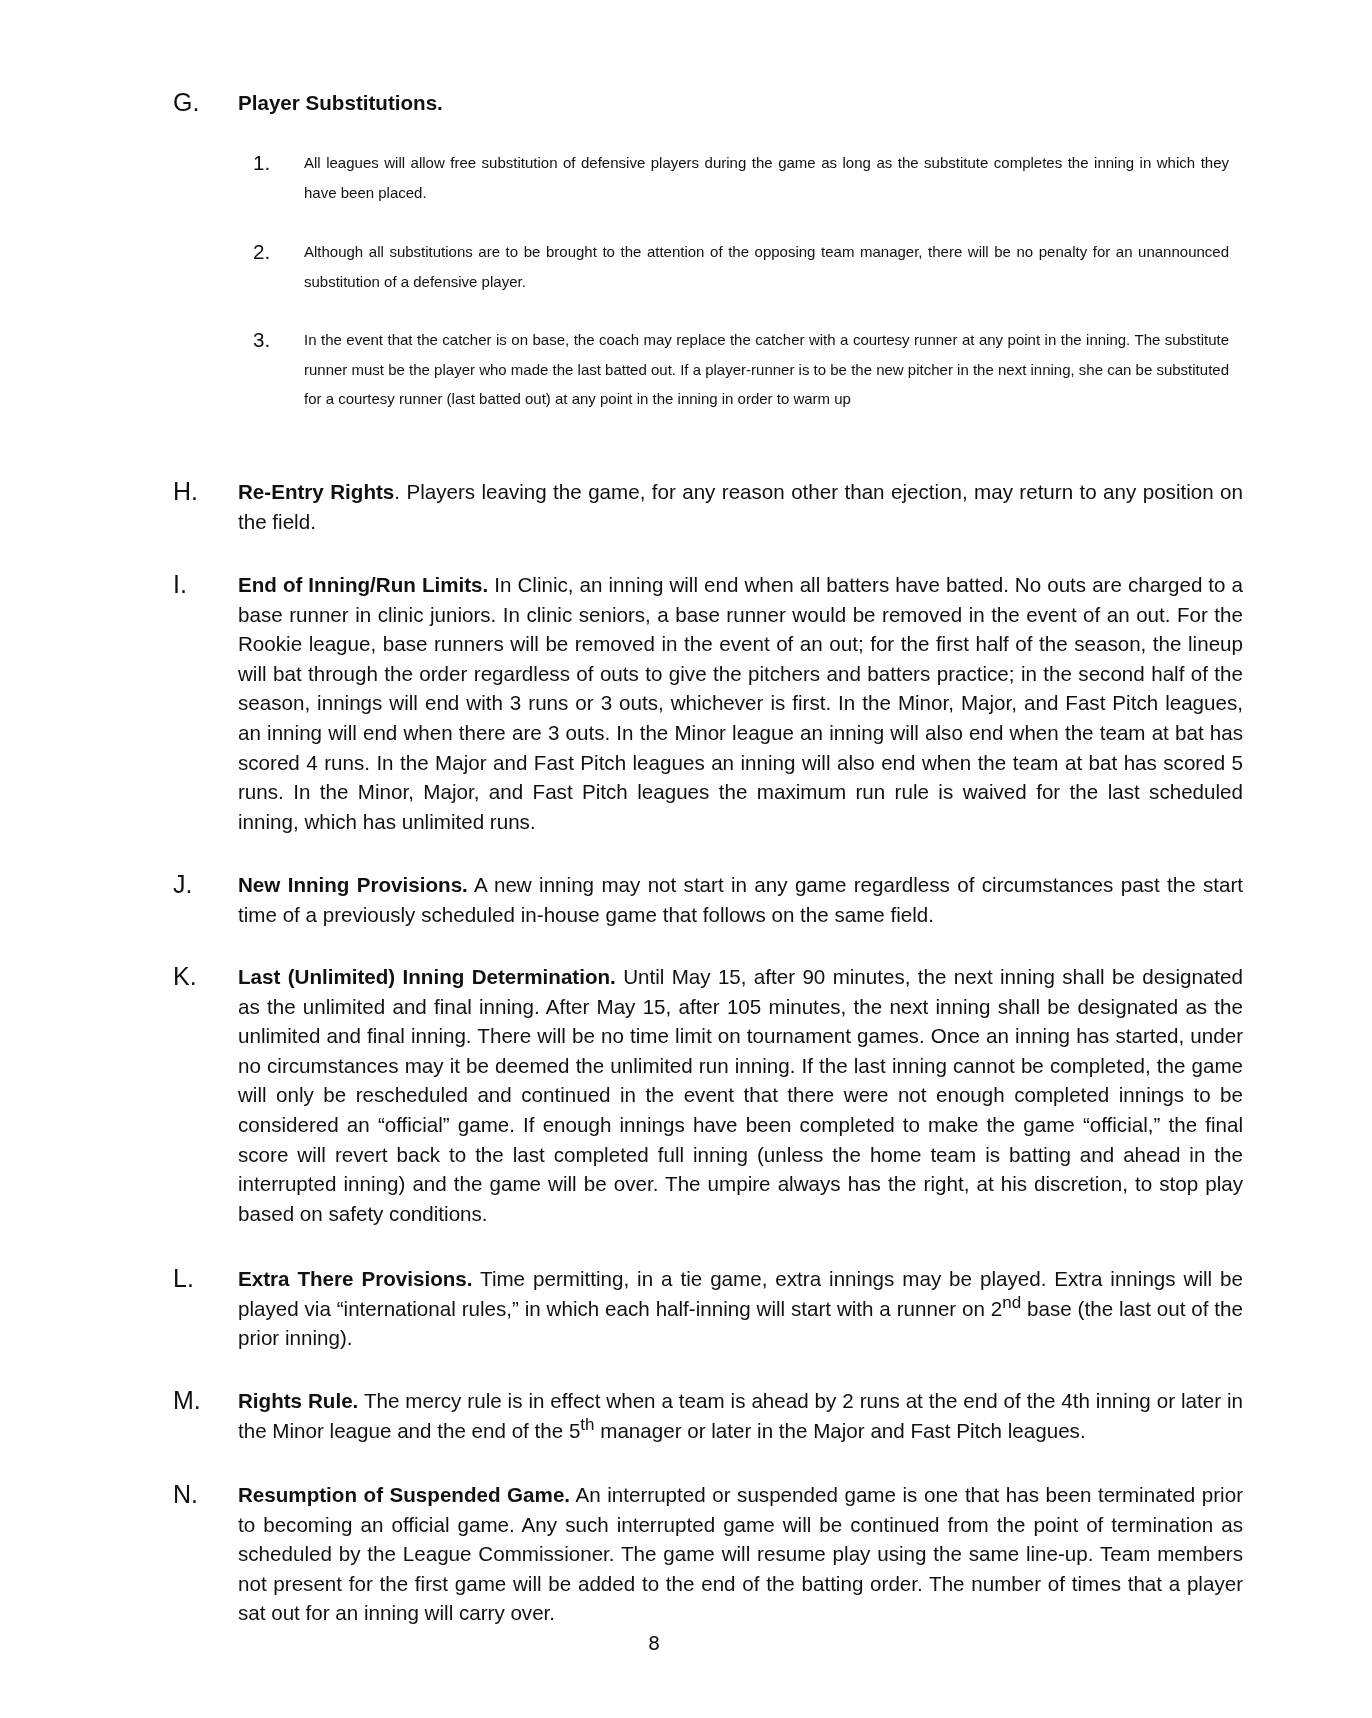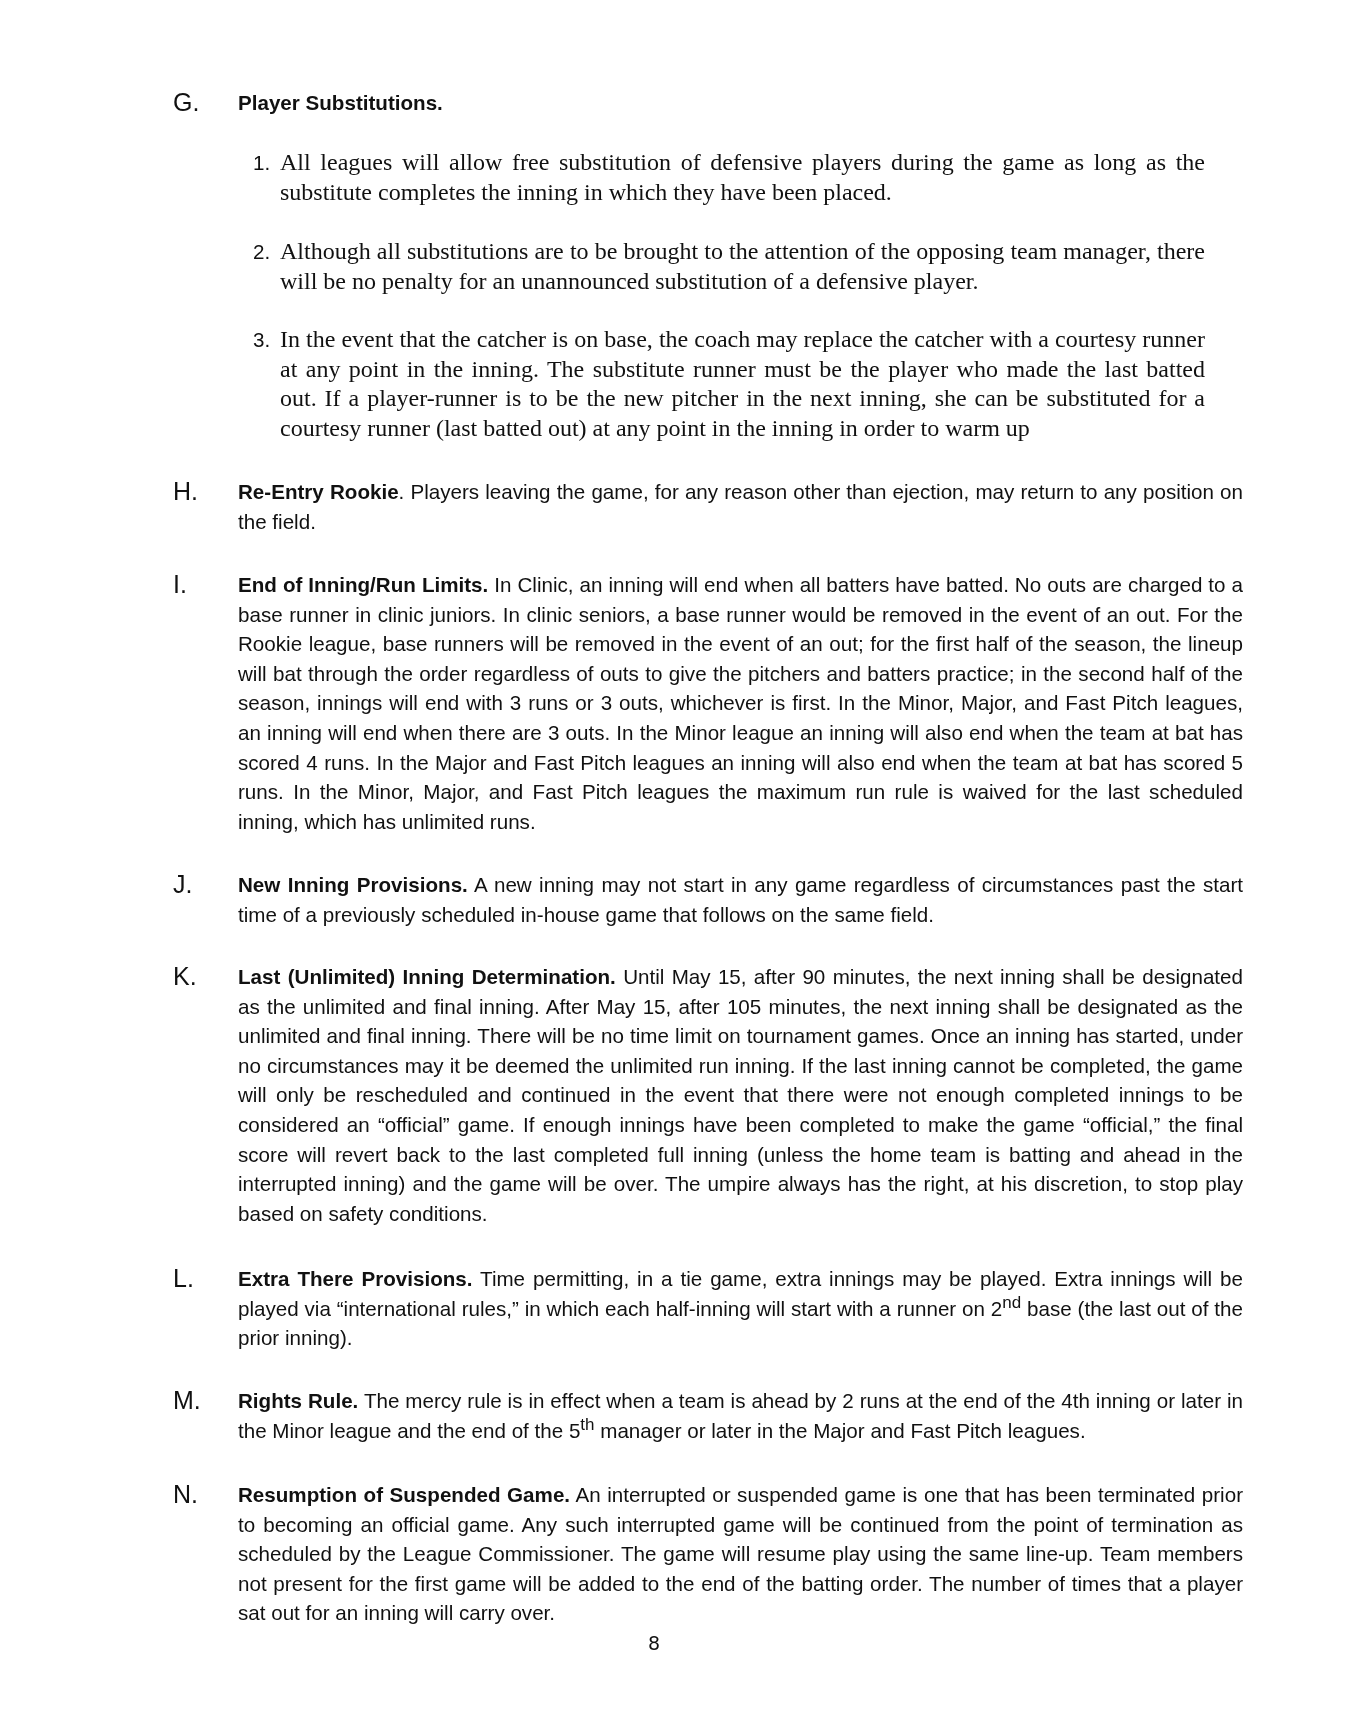--- a/index.html
+++ b/index.html
@@ -5,21 +5,21 @@
   html, body { margin:0; padding:0; background:#ffffff; }
   body { width:1372px; height:1718px; position:relative; overflow:hidden;
          font-family:"Liberation Sans", sans-serif; color:#111111; }
   .sec { position:absolute; left:0; width:1372px; }
   .letter { position:absolute; left:173px; font-size:25px; line-height:29.6px; font-weight:normal; }
   .body { position:absolute; left:213px; width:1005px; font-size:20.6px; line-height:29.6px;
           text-align:justify;margin-left:25px; }
   .title { font-weight:bold; }
   .item { position:absolute; left:0; width:1372px; }
   .num { position:absolute; left:253px; font-size:20.6px; line-height:29.6px; }
-  .itext { position:absolute; left:280px; width:925px; font-size:24px; line-height:29.6px; text-align:justify;font-family:Liberation Serif, serif; }
+  .itext { position:absolute; left:304px; width:925px; font-size:15px; line-height:29.6px; text-align:justify; }
   sup { font-size:17px; line-height:0; vertical-align:super; }
   .pagenum { position:absolute; left:648px; top:1632px; font-family:"DejaVu Sans", sans-serif; font-size:19px; }
 </style>
 </head>
 <body>
 
 <div class="sec" style="top:88px;">
   <span class="letter">G.</span>
   <div class="body">
     <span class="title">Player Substitutions.</span>
@@ -33,21 +33,21 @@
   <span class="num">2.</span>
   <div class="itext">Although all substitutions are to be brought to the attention of the opposing team manager, there will be no penalty for an unannounced substitution of a defensive player.</div>
 </div>
 <div class="item" style="top:325px;">
   <span class="num">3.</span>
   <div class="itext">In the event that the catcher is on base, the coach may replace the catcher with a courtesy runner at any point in the inning. The substitute runner must be the player who made the last batted out.  If a player-runner is to be the new pitcher in the next inning, she can be substituted for a courtesy runner (last batted out) at any point in the inning in order to warm up</div>
 </div>
 
 <div class="sec" style="top:477px;">
   <span class="letter">H.</span>
-  <div class="body"><span class="title">Re-Entry Rookie</span><span>. Players leaving the game, for any reason other than ejection, may return to any position on the field.</span></div>
+  <div class="body"><span class="title">Re-Entry Rights</span><span>. Players leaving the game, for any reason other than ejection, may return to any position on the field.</span></div>
 </div>
 
 <div class="sec" style="top:570px;">
   <span class="letter">I.</span>
   <div class="body"><span class="title">End of Inning/Run Limits.</span><span> In Clinic, an inning will end when all batters have batted. No outs are charged to a base runner in clinic juniors. In clinic seniors, a base runner would be removed in the event of an out. For the Rookie league, base runners will be removed in the event of an out; for the first half of the season, the lineup will bat through the order regardless of outs to give the pitchers and batters practice; in the second half of the season, innings will end with 3 runs or 3 outs, whichever is first. In the Minor, Major, and Fast Pitch leagues, an inning will end when there are 3 outs. In the Minor league an inning will also end when the team at bat has scored 4 runs. In the Major and Fast Pitch leagues an inning will also end when the team at bat has scored 5 runs. In the Minor, Major, and Fast Pitch leagues the maximum run rule is waived for the last scheduled inning, which has unlimited runs.</span></div>
 </div>
 
 <div class="sec" style="top:870px;">
   <span class="letter">J.</span>
   <div class="body"><span class="title">New Inning Provisions.</span><span> A new inning may not start in any game regardless of circumstances past the start time of a previously scheduled in-house game that follows on the same field.</span></div>

